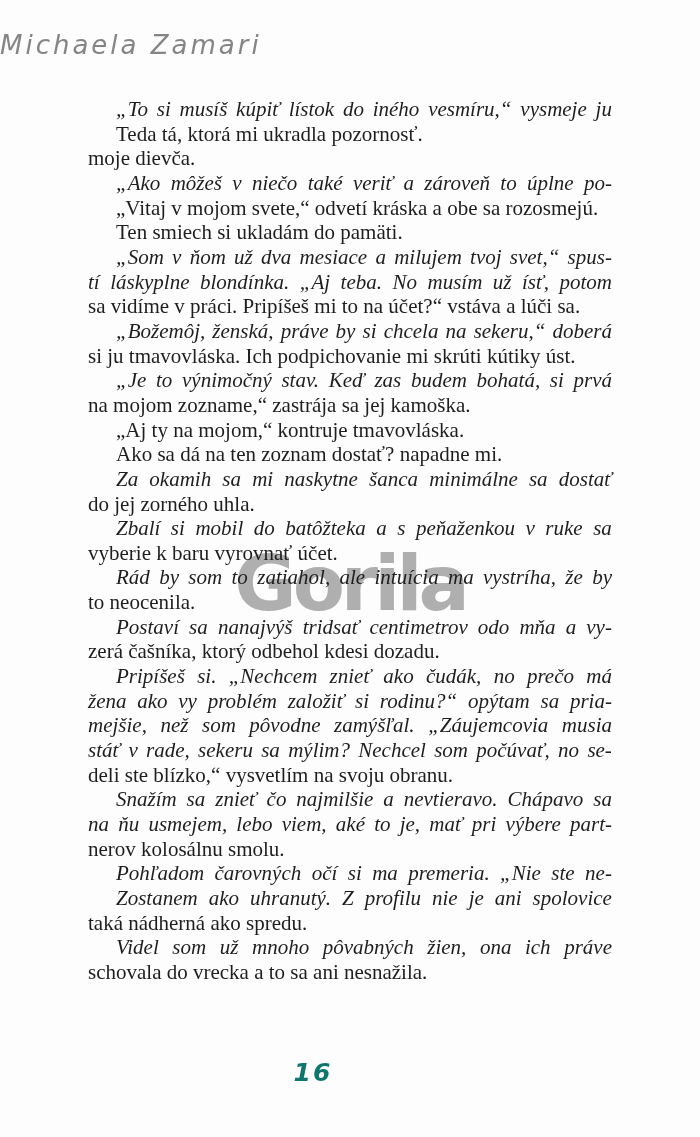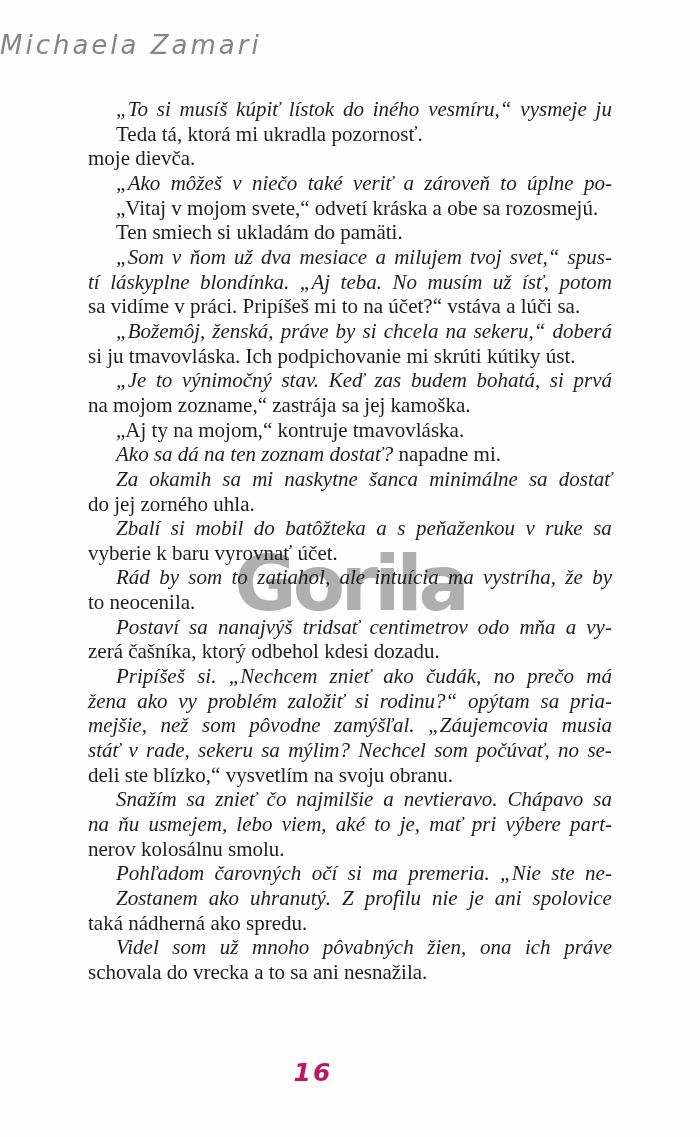--- a/index.html
+++ b/index.html
@@ -58,35 +58,34 @@
   .line.justify {
     display: flex;
     justify-content: space-between;
     white-space: normal;
     font-style: italic;
   }
   .line.indent {
     padding-left: 28px;
   }
   .line span.it {
-    font-style: italic;
     text-align: right;
   }
   .page-number {
     position: absolute;
     top: 1058px;
     left: 0;
     width: 626px;
     text-align: center;
     font-family: "DejaVu Sans", sans-serif;
     font-weight: bold;
     font-style: italic;
     font-size: 25px;
     letter-spacing: 2px;
-    color: #be185d;
+    color: #0f766e;
     z-index: 2;
   }
 </style>
 </head>
 <body>
 
 <div class="page">
   <div class="author-header">Michaela Zamari</div>
 
   <div class="watermark">Gorila</div>

